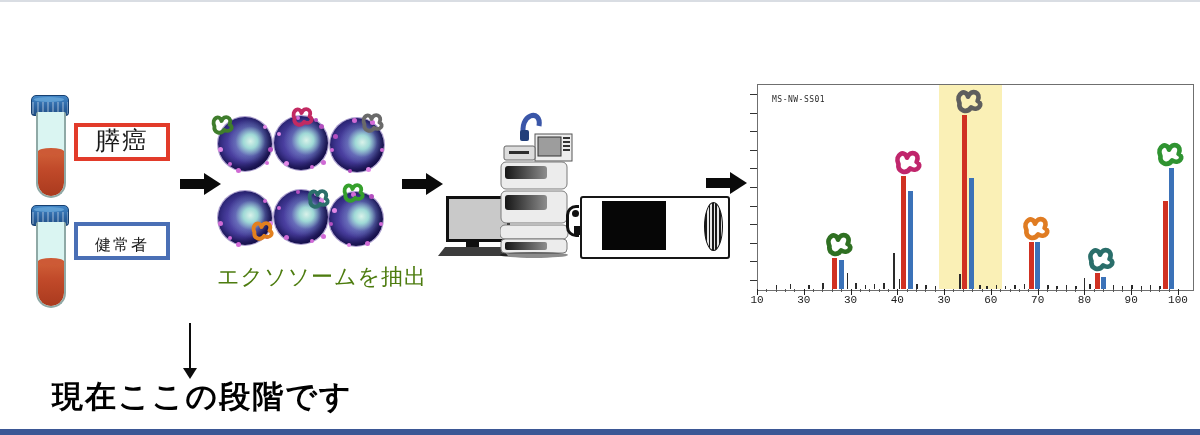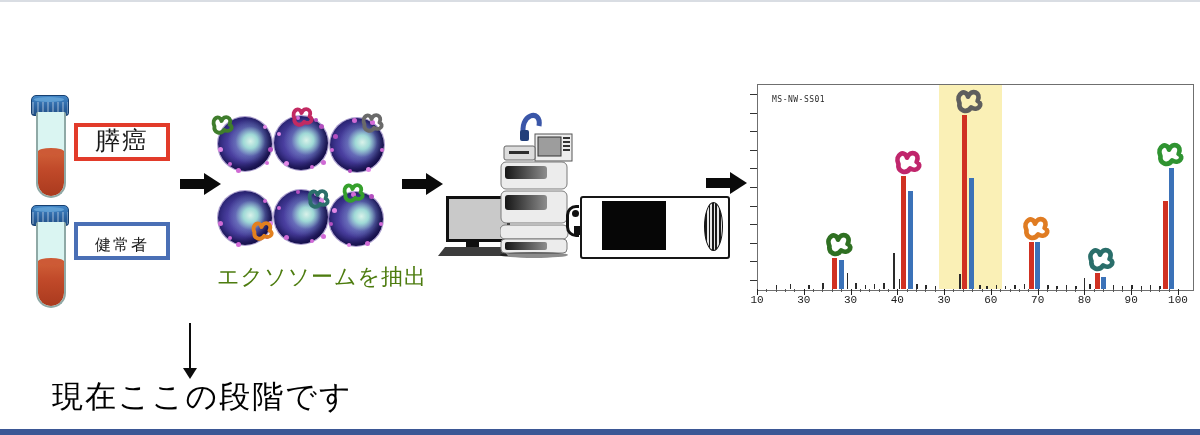--- a/index.html
+++ b/index.html
@@ -62,21 +62,21 @@
   .ms-conn3{left:574px;top:224px;width:8px;height:9px;background:#111;}
 
   
   .plot{left:757px;top:82px;width:435px;height:205px;border:1px solid #6f6f6f;background:#fff;}
   .plot-title{position:absolute;left:14px;top:10px;font-family:"DejaVu Sans Mono",monospace;font-size:8px;color:#2a2a2a;letter-spacing:0.5px;}
   .xtick-label{position:absolute;top:292px;font-family:Liberation Mono, monospace;font-size:11px;color:#1a1a1a;transform:translateX(-50%);}
 
   
   .down-arrow-line{left:189px;top:321px;width:2px;height:47px;background:#0c0c0c;}
   .down-arrow-head{left:183px;top:366px;width:0;height:0;border-left:7px solid transparent;border-right:7px solid transparent;border-top:11px solid #0c0c0c;}
-  .stage-note{left:52px;top:374px;font-size:31px;font-weight:400;color:#000;letter-spacing:2px;white-space:nowrap;}
+  .stage-note{left:52px;top:374px;font-size:31px;font-weight:700;color:#000;letter-spacing:2px;white-space:nowrap;}
 </style>
 </head>
 <body>
 
 <div class="stage">
 
 
   <div class="abs tube" style="left:30px;top:93px;height:110px;">
     <div class="tube-cap"></div>
     <div class="tube-body">

